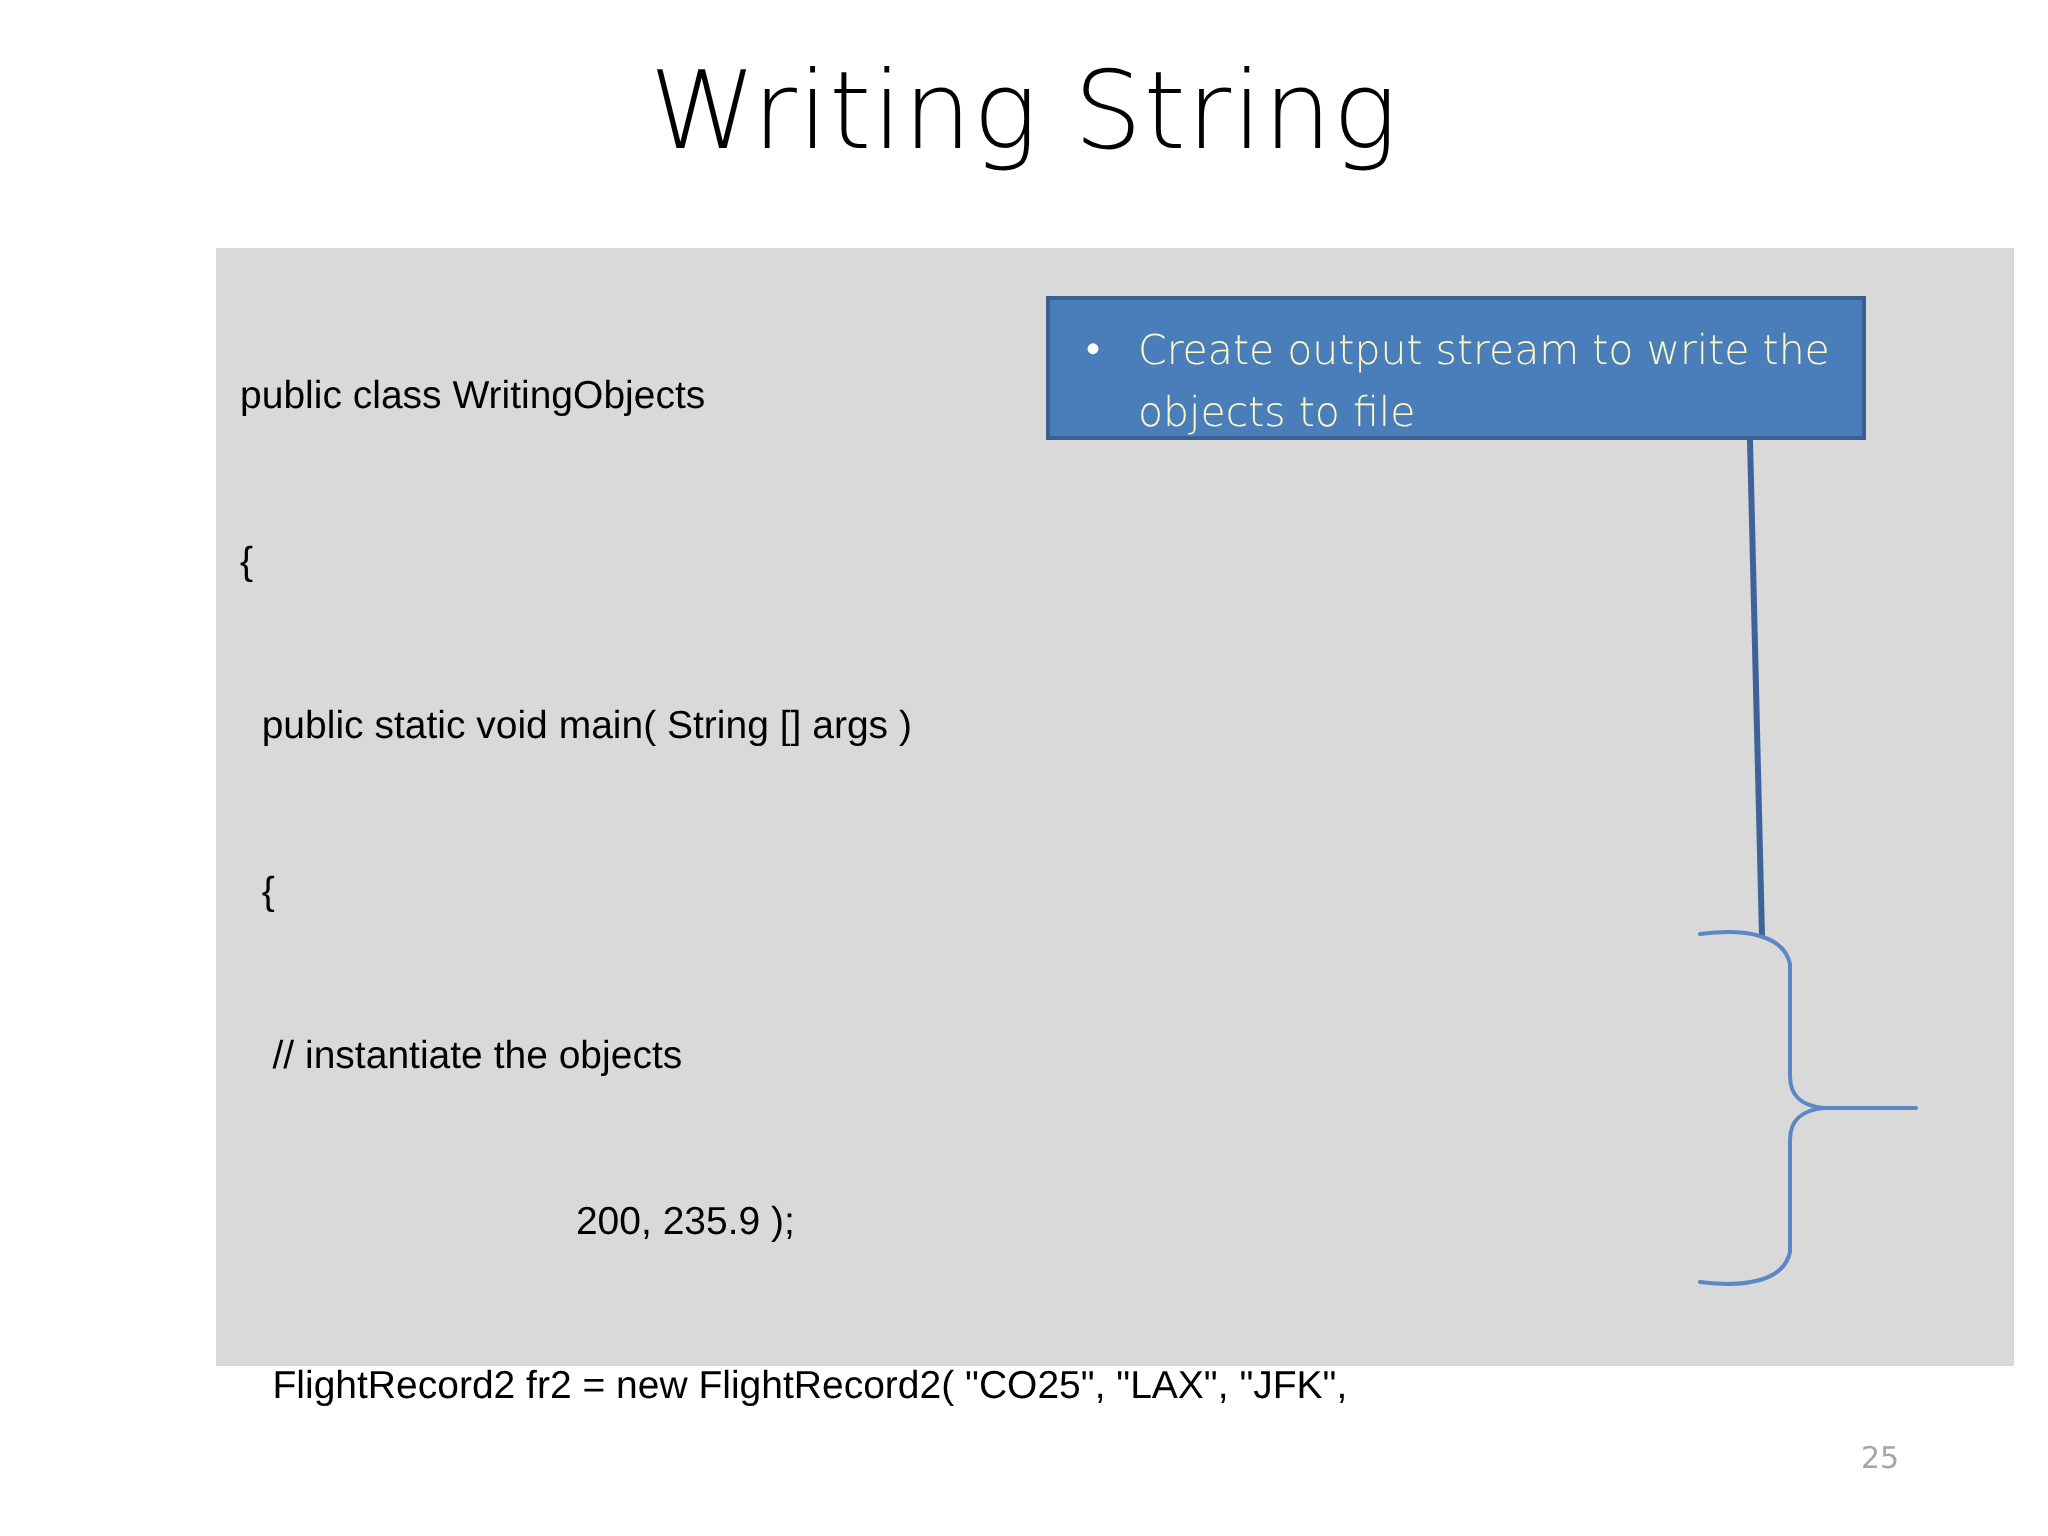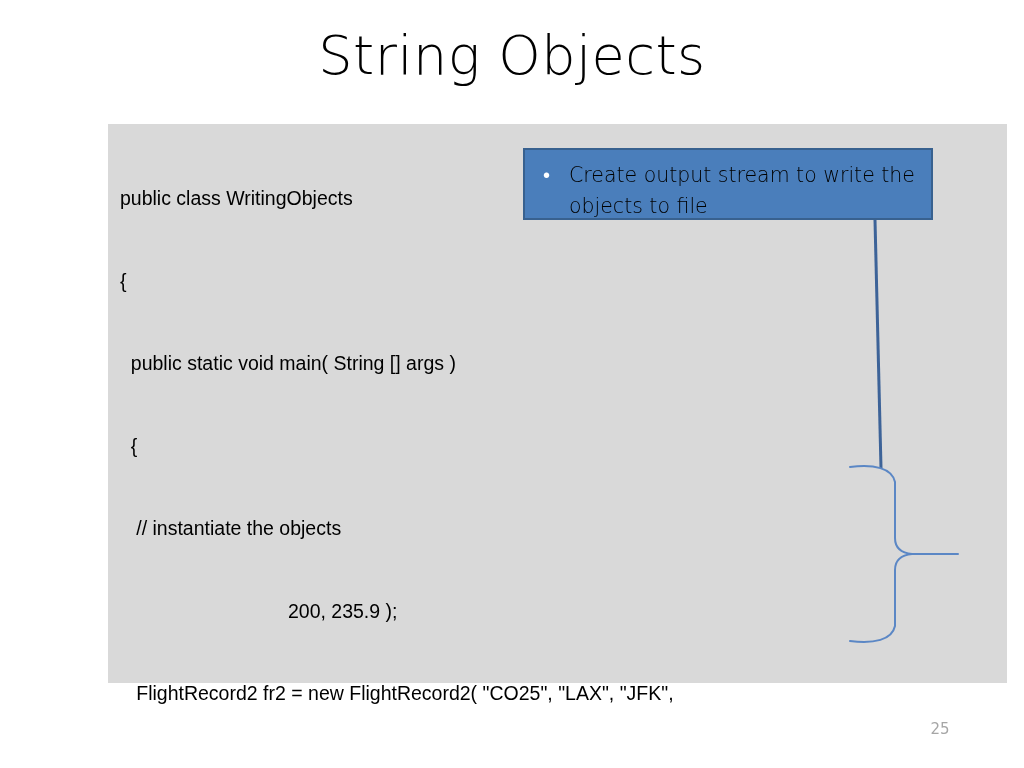--- a/index.html
+++ b/index.html
@@ -82,21 +82,21 @@
     flex: 0 0 30px;
     color: #ffffff;
     font-size: 20px;
     line-height: 31px;
     text-align: left;
     padding-left: 4px;
     box-sizing: border-box;
   }
   #callout-text {
     flex: 1 1 auto;
-    color: #000000;
+    color: #fef9c3;
     font-family: "DejaVu Sans", sans-serif;
     font-weight: 300;
     font-size: 20.5px;
     line-height: 31px;
   }
 
   
   #connector-svg {
     position: absolute;
     left: 840px;
@@ -115,21 +115,21 @@
     width: 40px;
     text-align: center;
     font-family: "DejaVu Sans", sans-serif;
     font-size: 15px;
     color: #a6a6a6;
   }
 </style>
 </head>
 <body>
 
-<div id="slide-title">String Objects</div>
+<div id="slide-title">Writing String</div>
 
 <div id="code-panel">
   <div id="code-listing">
     <div class="code-line">public class WritingObjects</div>
     <div class="code-line">{</div>
     <div class="code-line">  public static void main( String [] args )</div>
     <div class="code-line">  {</div>
     <div class="code-line">   // instantiate the objects</div>
     <div class="code-line">                               200, 235.9 );</div>
     <div class="code-line">   FlightRecord2 fr2 = new FlightRecord2( "CO25", "LAX", "JFK",</div>

